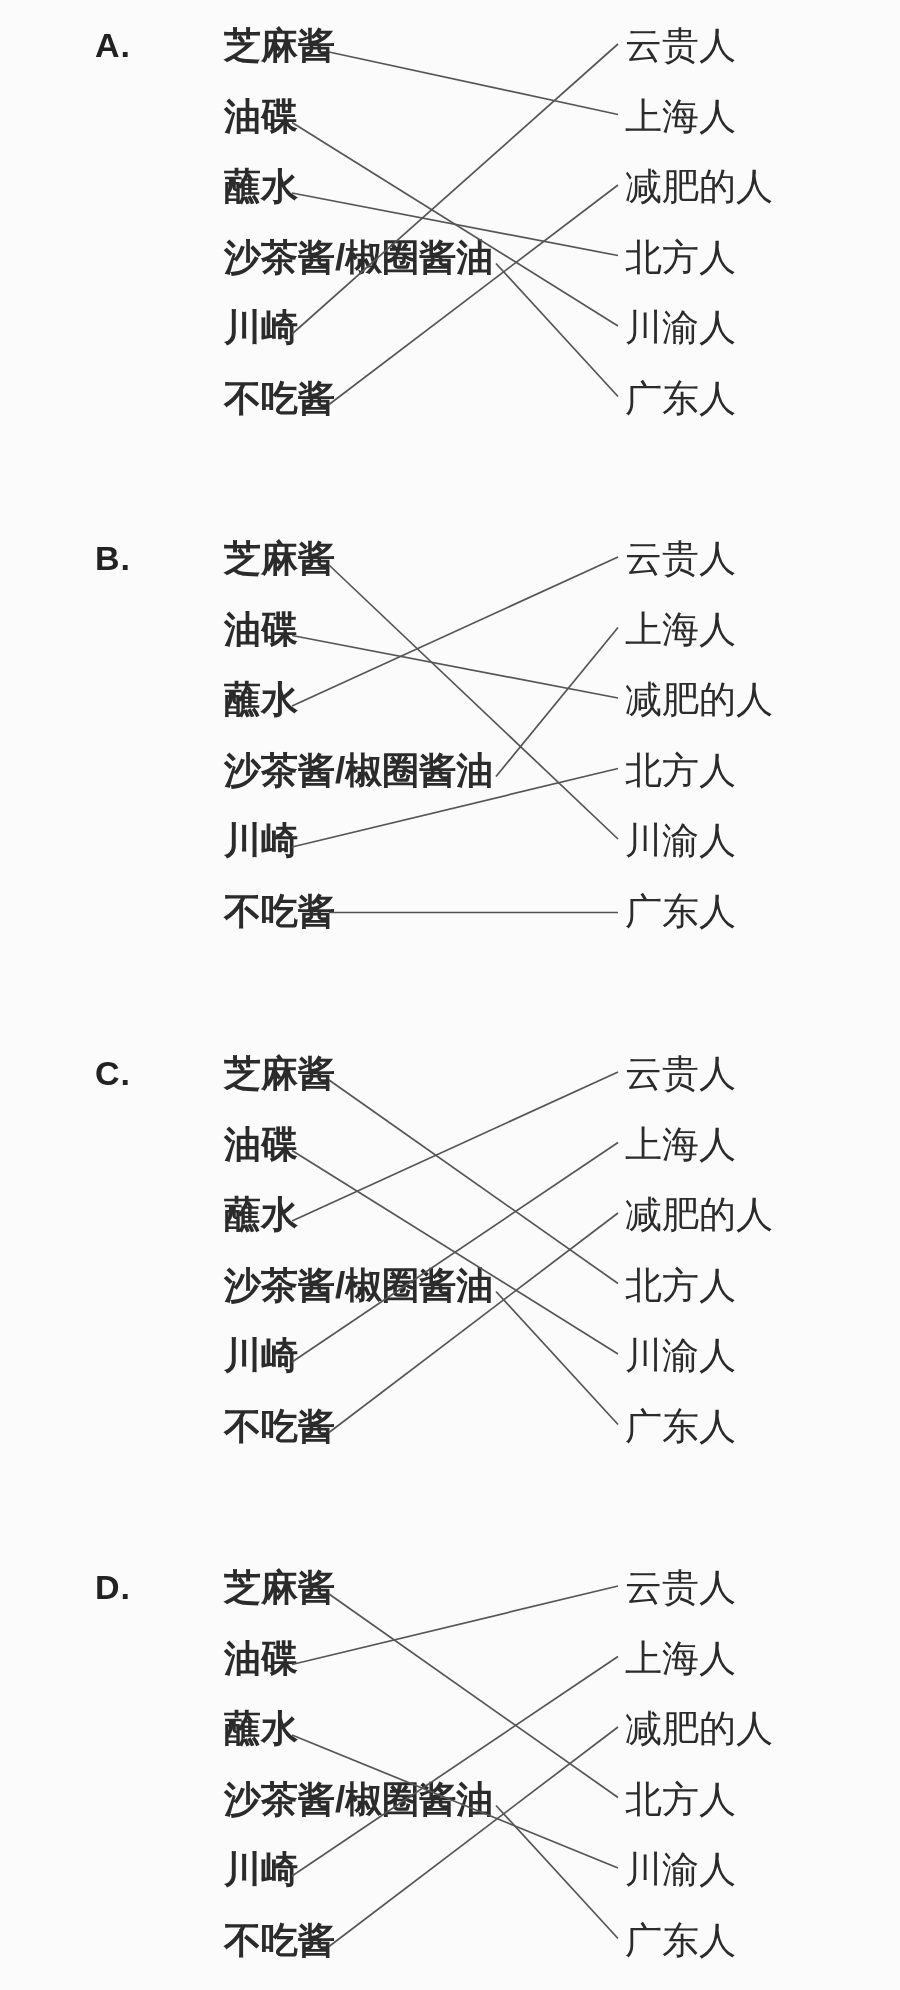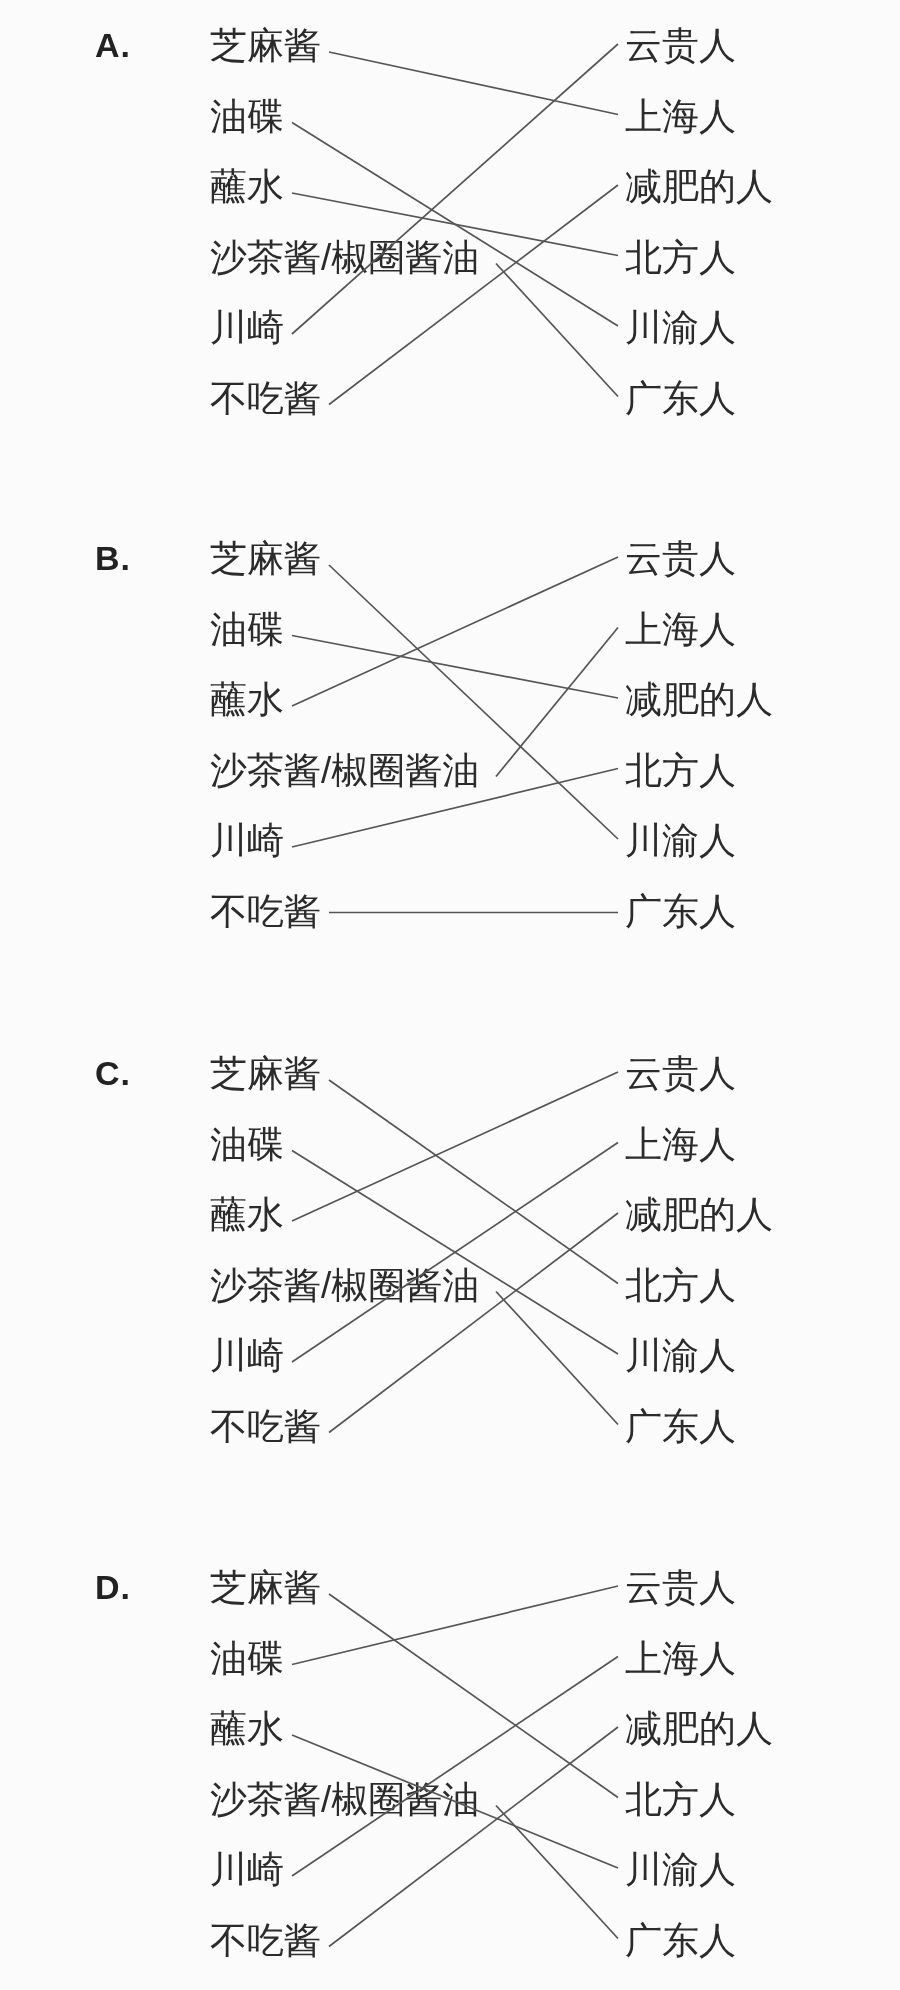--- a/index.html
+++ b/index.html
@@ -21,23 +21,23 @@
     font-size: 34px;
     font-weight: 700;
     color: #222222;
     letter-spacing: 1px;
     white-space: nowrap;
     line-height: 1;
     transform: translateY(-50%);
   }
   .left-label {
     position: absolute;
-    left: 210px;
+    left: 224px;
     font-size: 37px;
-    font-weight: 400;
+    font-weight: 700;
     color: #2b2b2b;
     white-space: nowrap;
     line-height: 1;
     transform: translateY(-50%);
   }
   .right-label {
     position: absolute;
     left: 625px;
     font-size: 37px;
     font-weight: 400;

